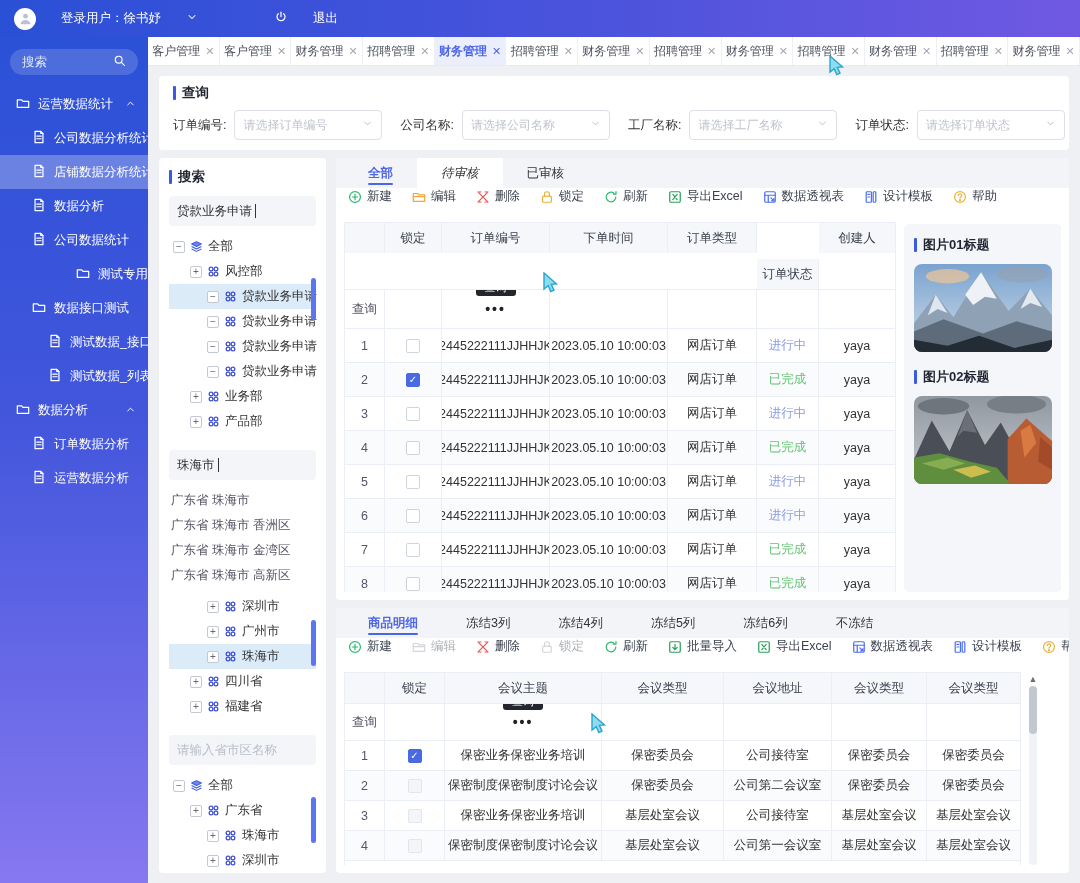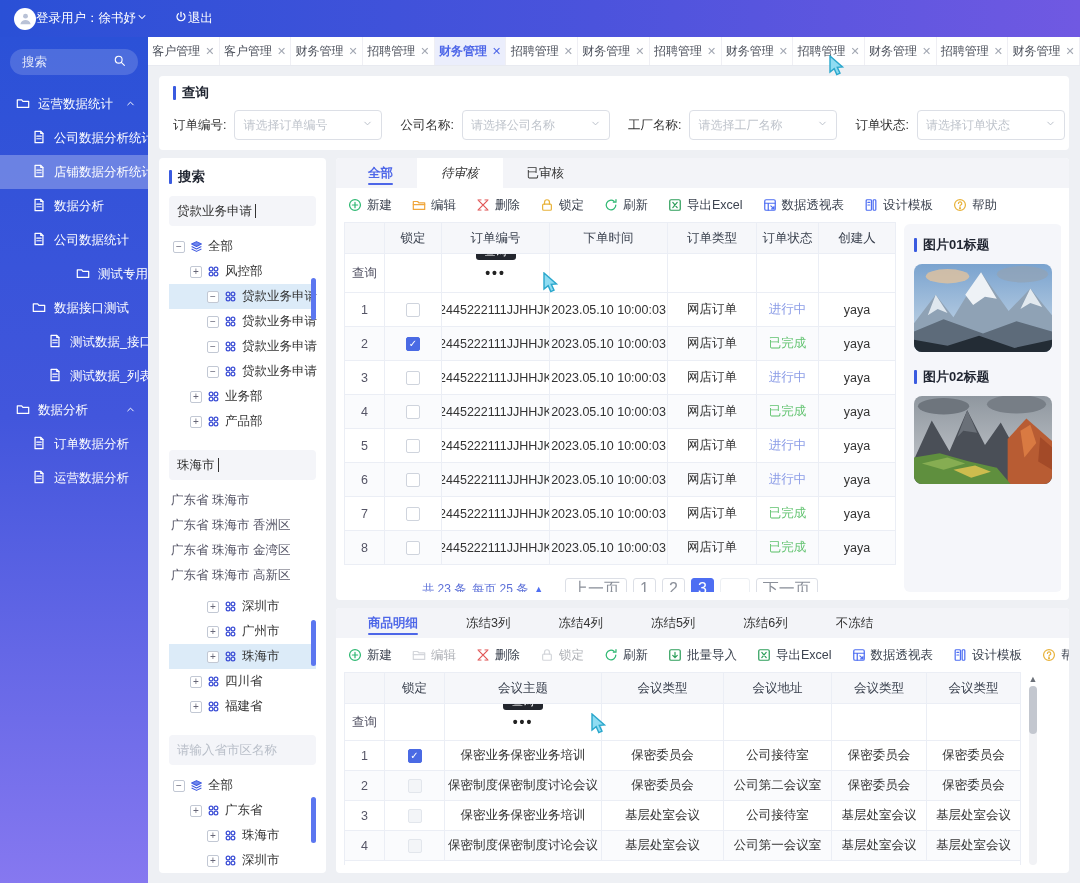--- a/index.html
+++ b/index.html
@@ -4,21 +4,21 @@
 <style>
   * { margin:0; padding:0; box-sizing:border-box; }
   html,body { width:1080px; height:883px; }
   body { font-family:"Liberation Sans","DejaVu Sans",sans-serif; font-size:12.5px; color:#333; background:#eef0f4; }
   .page { position:relative; width:1080px; height:883px; overflow:hidden; background:#eef0f4; }
 
   
   .header { height:37px; background:linear-gradient(90deg,#2a50d6 0%,#4b53dc 55%,#7059e2 100%);
             display:flex; align-items:center; justify-content:space-between; padding:0 18px 0 14px; }
   .brand { display:flex; align-items:center; gap:8px; color:#fff; font-size:15.5px; font-weight:bold; letter-spacing:1px; }
-  .user-area { display:flex; align-items:center; gap:0; color:#fff; font-size:12.5px; }
+  .user-area { display:flex; align-items:center; gap:25px; color:#fff; font-size:12.5px; }
   .avatar { width:22px; height:22px; border-radius:50%; background:#fff; display:flex; align-items:center; justify-content:center; }
   .user-sep { width:26px; }
 
   
   .body-row { display:flex; height:846px; }
   .sidebar { width:148px; background:linear-gradient(180deg,#2b51d7 0%,#4256dc 45%,#8678f0 100%); flex-shrink:0; padding-top:10px; overflow:hidden; }
   .main-area { flex:1; display:flex; flex-direction:column; overflow:hidden; }
 
   
   .side-search { margin:2px 10px 12px 10px; height:26px; border-radius:13px; background:rgba(255,255,255,.16);
@@ -71,21 +71,21 @@
   .main-col { flex:1; display:flex; flex-direction:column; gap:8px; overflow:hidden; }
   .orders-card { height:442px; padding:0 8px 8px 8px; display:flex; flex-direction:column; }
   .meetings-card { flex:1; padding:0 8px 8px 8px; display:flex; flex-direction:column; }
 
   .seg-tabs { height:30px; background:#f3f4f8; display:flex; align-items:stretch; flex-shrink:0; margin:0 -8px; padding:0 8px; border-radius:4px 4px 0 0; }
   .seg-tab { padding:0 24px; display:flex; align-items:center; font-size:12.5px; color:#333; position:relative; }
   .seg-tab.active { color:#4d66e8; font-weight:bold; }
   .seg-tab.active::after { content:""; position:absolute; left:24px; right:24px; bottom:3px; height:2px; background:#4d66e8; border-radius:1px; }
   .seg-tab.white { background:#fff;font-style:italic; }
 
-  .toolbar { height:34px; display:flex; align-items:center; gap:20px; padding:0 4px; flex-shrink:0; }
+  .toolbar { height:34px; display:flex; align-items:flex-start; gap:20px; padding:0 4px; flex-shrink:0; }
   .tool { display:flex; align-items:center; gap:5px; font-size:12.5px; color:#3c4350; white-space:nowrap; }
   .tool.disabled { opacity:.42; }
 
   
   .tbl { border:1px solid #ebeef5; border-bottom:none; flex-shrink:0; }
   .trow { display:flex; border-bottom:1px solid #ebeef5; }
   .tcell { display:flex; align-items:center; justify-content:center; border-right:1px solid #ebeef5; overflow:hidden;
            white-space:nowrap; font-size:12.5px; color:#333; flex-shrink:0; }
   .tcell:last-child { border-right:none; }
   .thead .tcell { background:#f6f7fa; height:30px; color:#3c4350; }
@@ -701,21 +701,21 @@
                 </div>
               <div class="orders-body">
                 <div class="orders-left">
                   <div class="tbl" id="orders-table">
                       <div class="trow thead">
                         <div class="tcell" style="width: 40px;"></div>
                         <div class="tcell" style="width: 57px;">锁定</div>
                         <div class="tcell" style="width: 108px; font-family: Liberation Mono, monospace;">订单编号</div>
                         <div class="tcell" style="width: 118px;">下单时间</div>
                         <div class="tcell" style="width: 89px;">订单类型</div>
-                        <div class="tcell" style="width: 62px;">订单状态</div>
+                        <div class="tcell" style="width: 62px; margin-top: 36px;">订单状态</div>
                         <div class="tcell" style="width: 76px;">创建人</div>
                       </div>
                       <div class="trow tfilter">
                         <div class="tcell" style="width: 40px; color: rgb(85, 85, 102);">查询</div>
                         <div class="tcell" style="width: 57px;"></div>
                         <div class="tcell" style="width: 108px;">
                           <span class="tooltip">查询</span>
                           <span class="dots">•••</span>
                         </div>
                         <div class="tcell" style="width: 118px;"></div>

